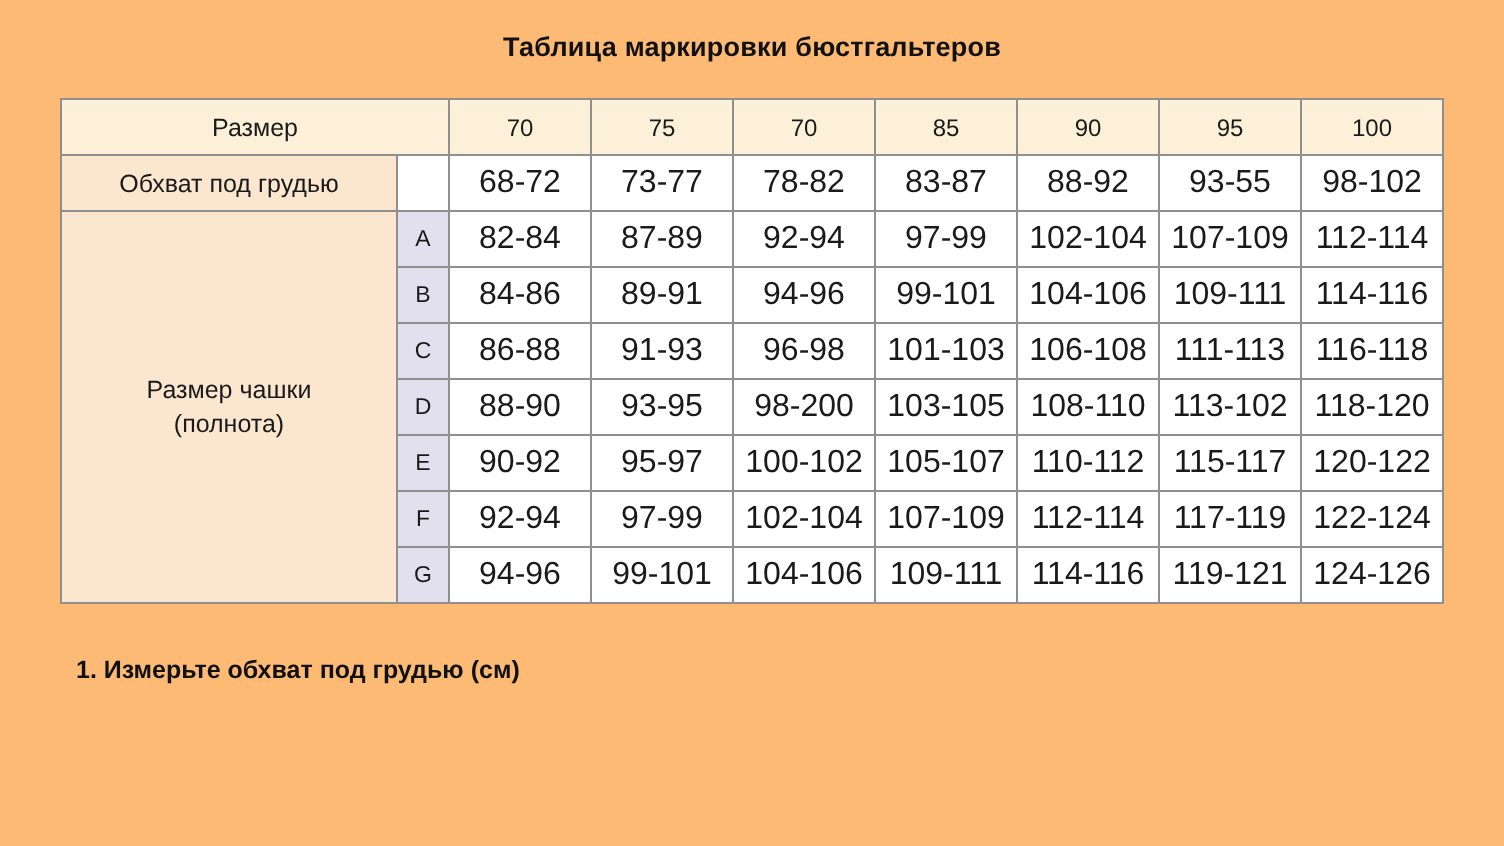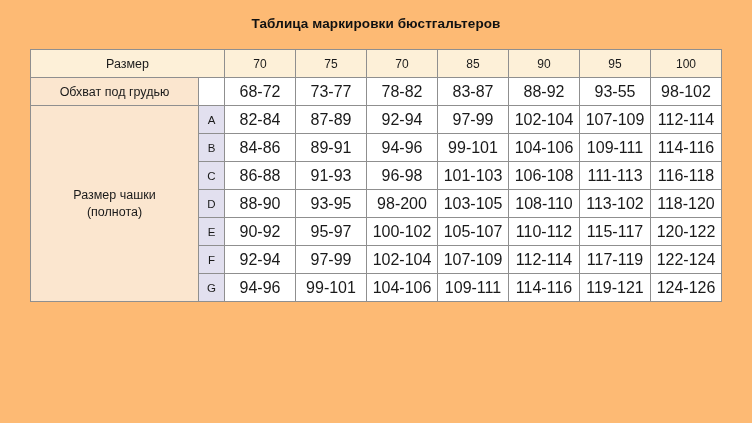--- a/index.html
+++ b/index.html
@@ -225,15 +225,16 @@
           <td class="val">109-111</td>
           <td class="val">114-116</td>
           <td class="val">119-121</td>
           <td class="val">124-126</td>
         </tr>
       </tbody>
     </table>
   </div>
 
   <div class="notes">
+    <div class="note">1. Измерьте обхват под грудью (см)</div>
   </div>
 
 </div>
 
 </body></html>

